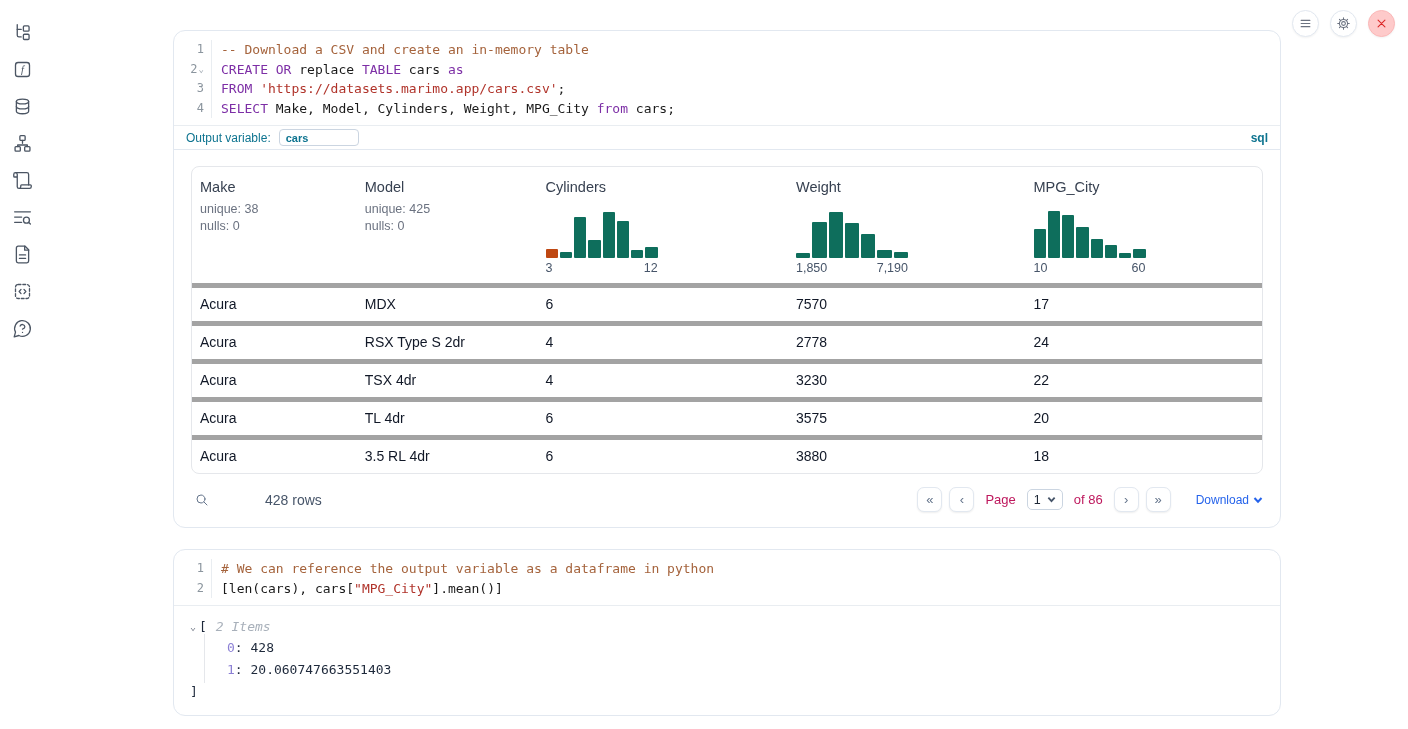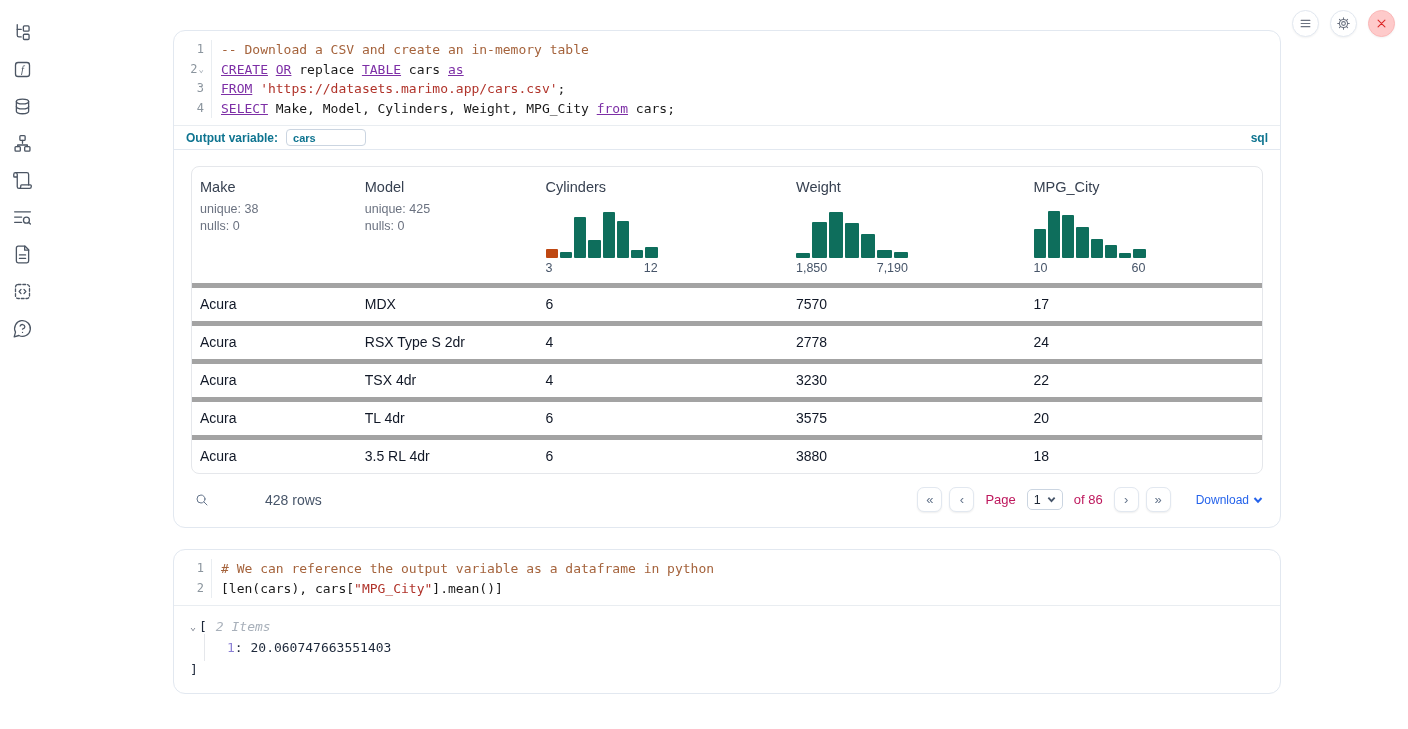--- a/index.html
+++ b/index.html
@@ -29,29 +29,29 @@
   .cell + .cell { margin-top:21px; }
 
   .code-area { padding:9px 0 7px 0; }
   .code-line { display:flex; font-family:"DejaVu Sans Mono", monospace; font-size:13px;
     line-height:19.5px; }
   .gutter { width:38px; flex:0 0 38px; text-align:right; padding-right:7px; color:#8b959e;
     font-size:12px; border-right:1px solid #e9edf1; display:flex; justify-content:flex-end;
     align-items:center; gap:1px; }
   .fold { font-size:9px; color:#9aa3ad; line-height:1; }
   .line-text { padding-left:9px; white-space:pre; color:#1a1a1a; }
-  .tok-kw { color:#7d2fa6;text-decoration:underline; }
+  .tok-kw { color:#7d2fa6; }
   .tok-str { color:#b0332a; }
   .tok-com { color:#a5633c; }
   .tok-pl { color:#1a1a1a; }
 
   
   .outvar-row { display:flex; align-items:center; border-top:1px solid #e9edf1;
     border-bottom:1px solid #e2e8f0; padding:4px 12px; height:25px; }
-  .outvar-label { font-size:12px; font-weight:bold; color:#0e7490; margin-right:8px; }
+  .outvar-label { font-size:12px; font-weight:normal; color:#0e7490; margin-right:8px; }
   .outvar-input { width:80px; height:17px; border:1px solid #cbd5e1; border-radius:4px;
     font-size:11px; font-weight:bold; color:#0e7490; padding:0 6px;
     font-family:"Liberation Sans", sans-serif; outline:none; }
   .lang-badge { margin-left:auto; font-size:12px; font-weight:bold; color:#0e7490; cursor:default; }
 
   
   .table-wrap { padding:16px 17px 0 17px; }
   .dtable { border:1px solid #e5e7eb; border-radius:8px; overflow:hidden; }
   .tgrid { display:grid; grid-template-columns:15.4% 16.9% 23.4% 22.2% 22.1%; }
   .th { padding:12px 8px 8px 8px; }
@@ -364,19 +364,20 @@
         </div>
       </div>
     <div class="out-divider"></div>
     <div class="tree">
       <div class="tree-head">
         <span class="tree-chevron">⌄</span>
         <span class="tree-bracket">[</span>
         <span class="tree-count">2 Items</span>
       </div>
       <div class="tree-body">
+          <div class="tree-entry"><span class="tree-key">0</span><span class="tree-colon">: </span><span class="tree-val">428</span></div>
           <div class="tree-entry"><span class="tree-key">1</span><span class="tree-colon">: </span><span class="tree-val">20.060747663551403</span></div>
         </div>
       <div class="tree-close">]</div>
     </div>
   </div>
 
 </div>
 
 </body></html>

